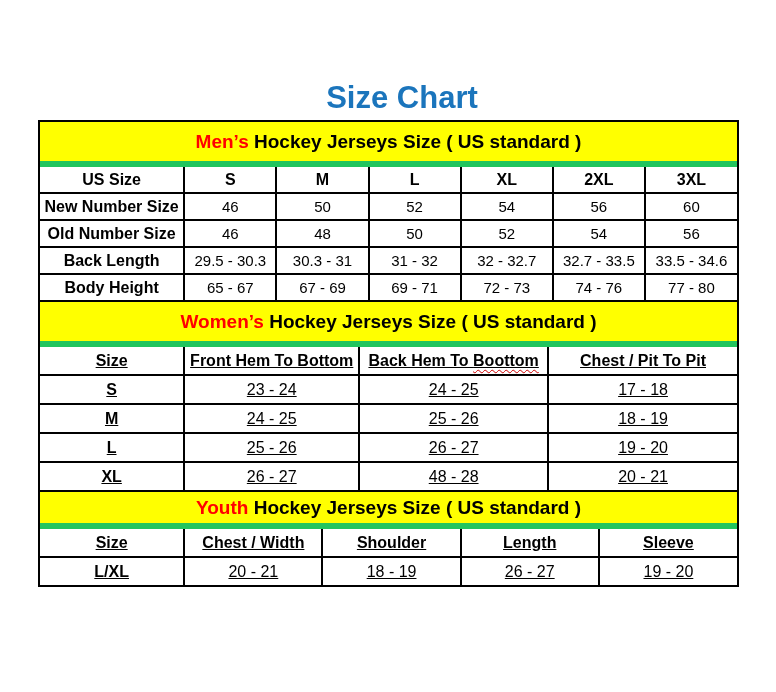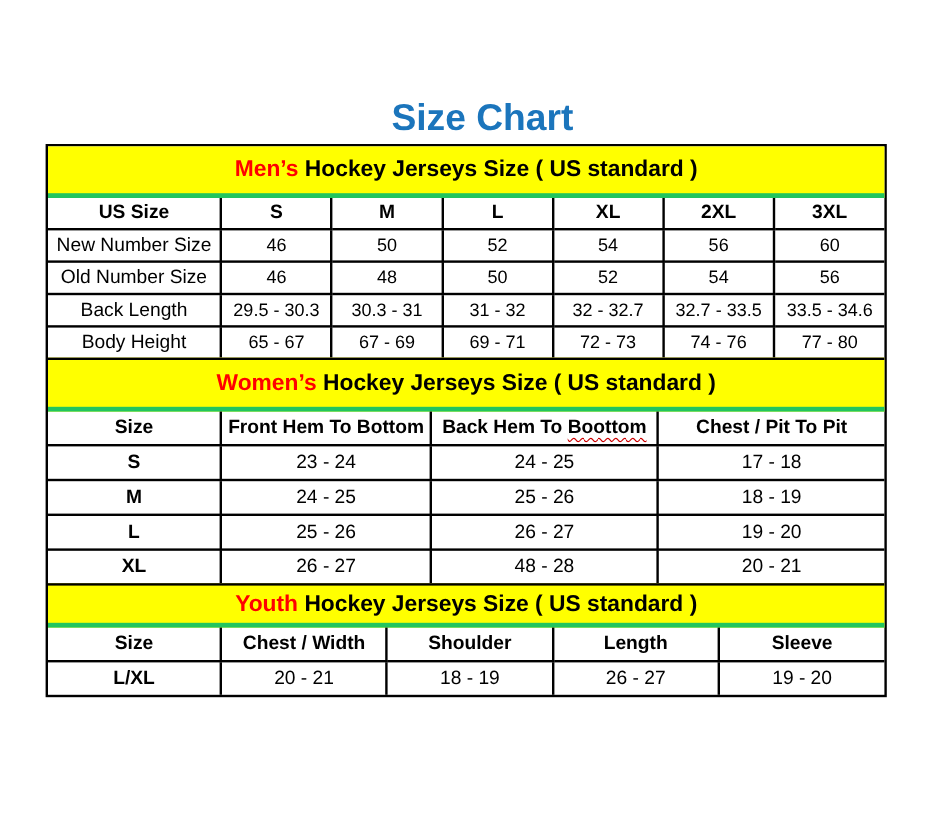--- a/index.html
+++ b/index.html
@@ -32,21 +32,21 @@
     background: #fff;
   }
   .band {
     background: var(--band-yellow, #FFFF00);
     color: #000;
     font-weight: bold;
     font-size: 19px;
     line-height: 23px;
     text-align: center;
     padding: 8px 0;
-    border-bottom: 4px solid #22c55e;
+    border-bottom: 6px solid #22c55e;
   }
   .band:not(:first-child) { border-top: 2px solid #000; }
   .band-sm { padding: 4px 16px; }
   .band-highlight { color: var(--highlight-red, #FF0000); }
   .grid {
     width: 100%;
     border-collapse: collapse;
     border-style: hidden;   
     table-layout: fixed;
     border-radius: 28px;
@@ -57,23 +57,23 @@
     vertical-align: middle;
     color: #000;
     font-size: 16px;
     line-height: 19px;
     padding: 3px 2px;
     white-space: nowrap;
     overflow: hidden;
   }
   .grid th { font-weight: bold; }
   .tbl-mens td { font-size: 15px; }
-  .tbl-mens td.c0 { font-weight: normal; font-size: 16px; }
+  .tbl-mens td.c0 { font-weight: bold; font-size: 16px; }
   .tbl-womens th, .tbl-womens td,
-  .tbl-youth th, .tbl-youth td { padding: 4px 0; }
+  .tbl-youth th, .tbl-youth td { padding: 4px 0; text-decoration: underline; }
   .tbl-womens td.c0, .tbl-youth td.c0 { font-weight: bold; }
   .wavy {
     text-decoration: underline;
     text-decoration-style: wavy;
     text-decoration-color: var(--wavy-red, #CC0000);
     text-decoration-thickness: 1px;
     text-underline-offset: 3px;
   }
 </style>
 </head>

